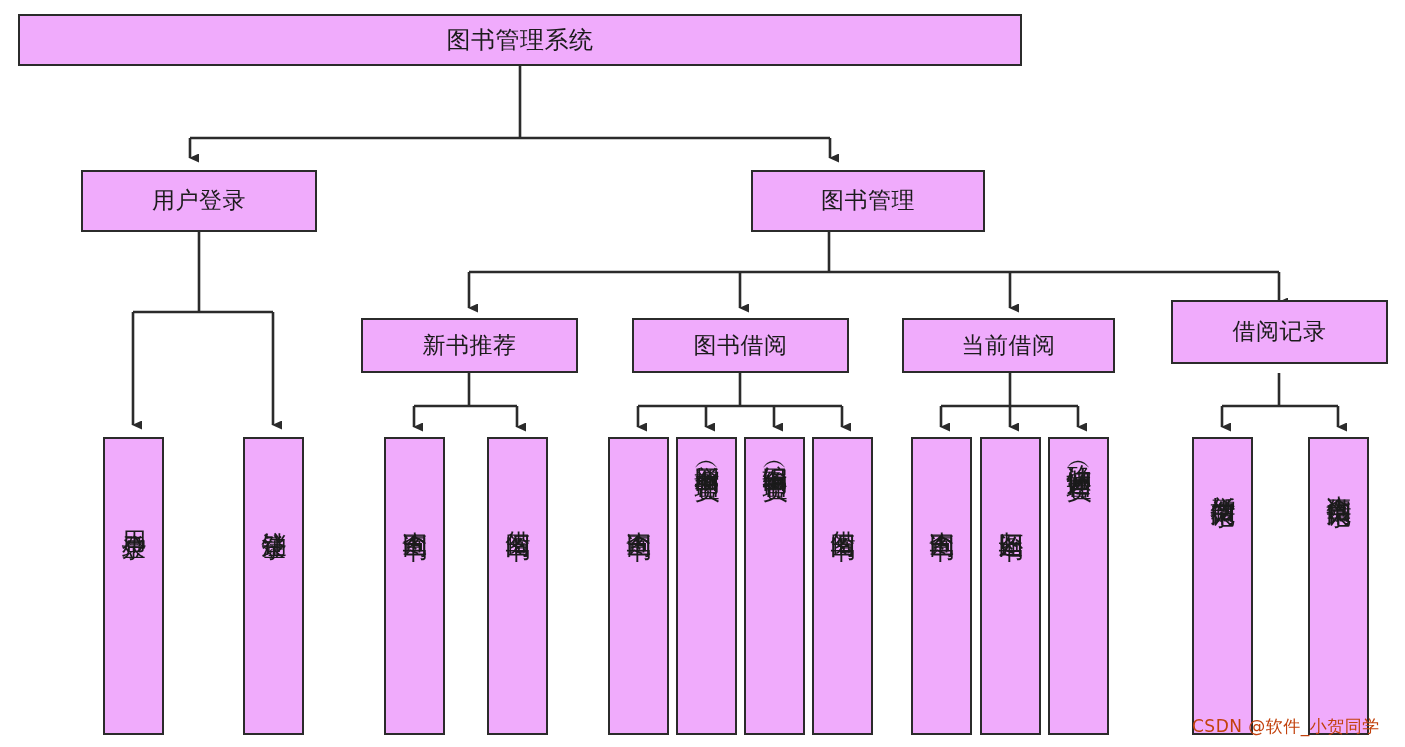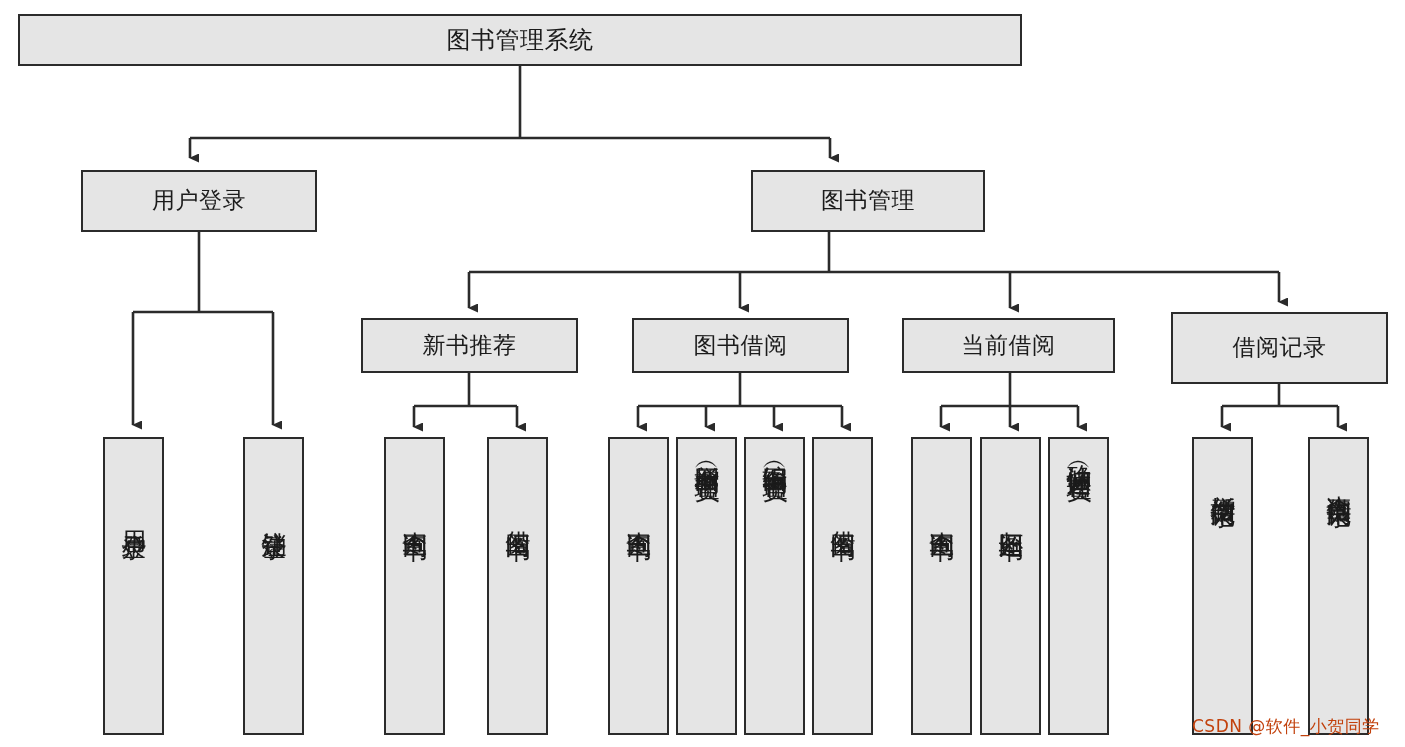--- a/index.html
+++ b/index.html
@@ -23,21 +23,21 @@
     left: 0;
     top: 0;
     width: 1405px;
     height: 747px;
     pointer-events: none;
   }
   .node {
     position: absolute;
     box-sizing: border-box;
     border: 2px solid #2b2b2b;
-    background: #e5e5e5;
+    background: #f0abfc;
     display: flex;
     align-items: center;
     justify-content: center;
     color: #1b1b1b;
   }
   .node-label {
     display: block;
     line-height: 1.18;
     letter-spacing: 0.5px;
   }
@@ -145,21 +145,21 @@
   </div>
 
   <div class="node horiz" style="left:632px; top:318px; width:217px; height:55px;text-align:right;">
     <span class="node-label">图书借阅</span>
   </div>
 
   <div class="node horiz" style="left:902px; top:318px; width:213px; height:55px;">
     <span class="node-label">当前借阅</span>
   </div>
 
-  <div class="node horiz" style="left:1171px; top:312px; width:217px; height:72px;">
+  <div class="node horiz" style="left:1171px; top:300px; width:217px; height:64px;">
     <span class="node-label">借阅记录</span>
   </div>
 
   <div class="node vert" style="left:103px; top:437px; width:61px; height:298px; padding-top:72px;">
     <span class="node-label">用户登录</span>
   </div>
   <div class="node vert" style="left:243px; top:437px; width:61px; height:298px; padding-top:72px;">
     <span class="node-label">注销登录</span>
   </div>
 

